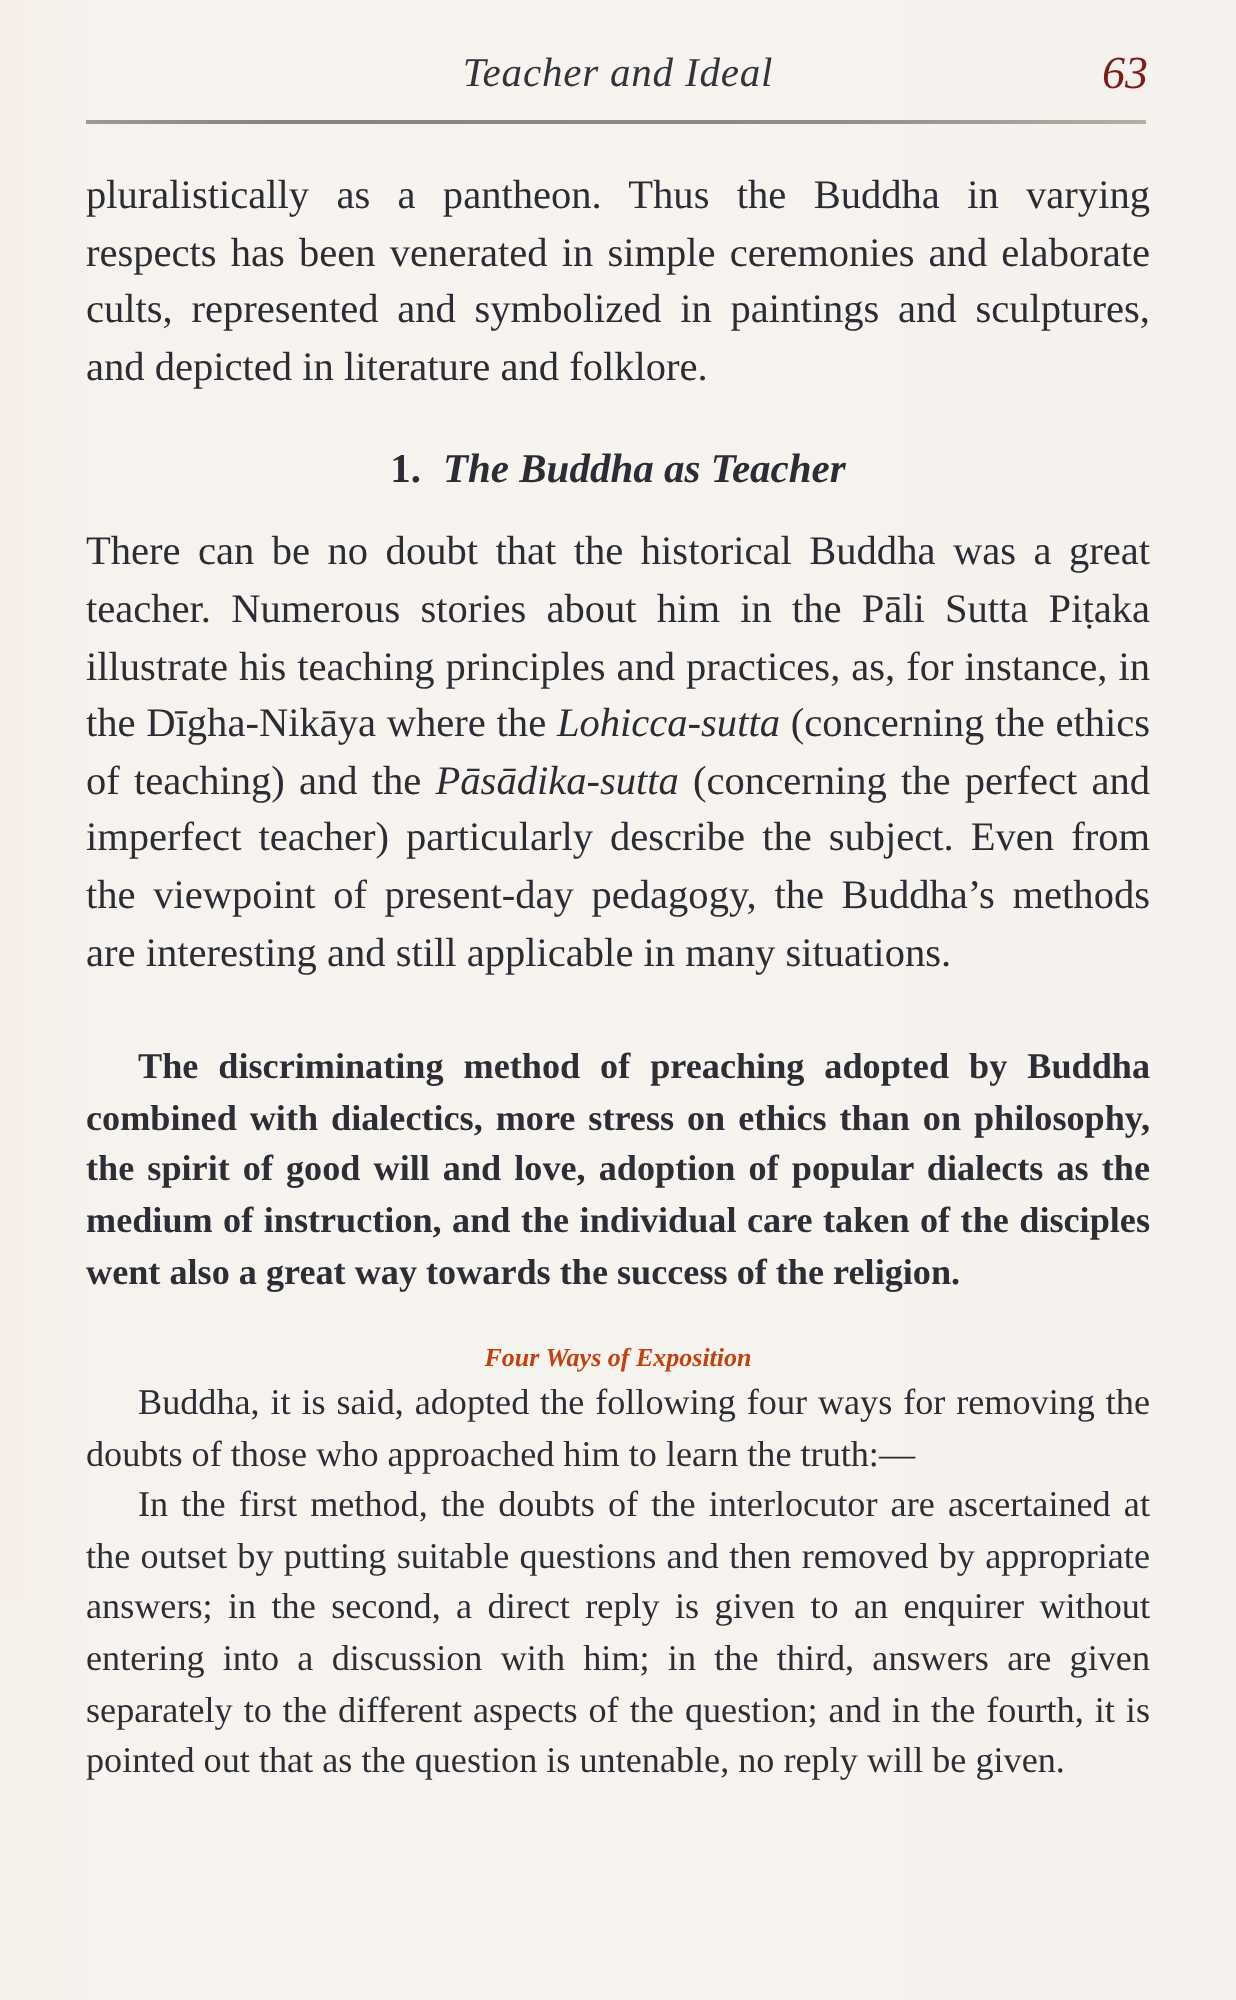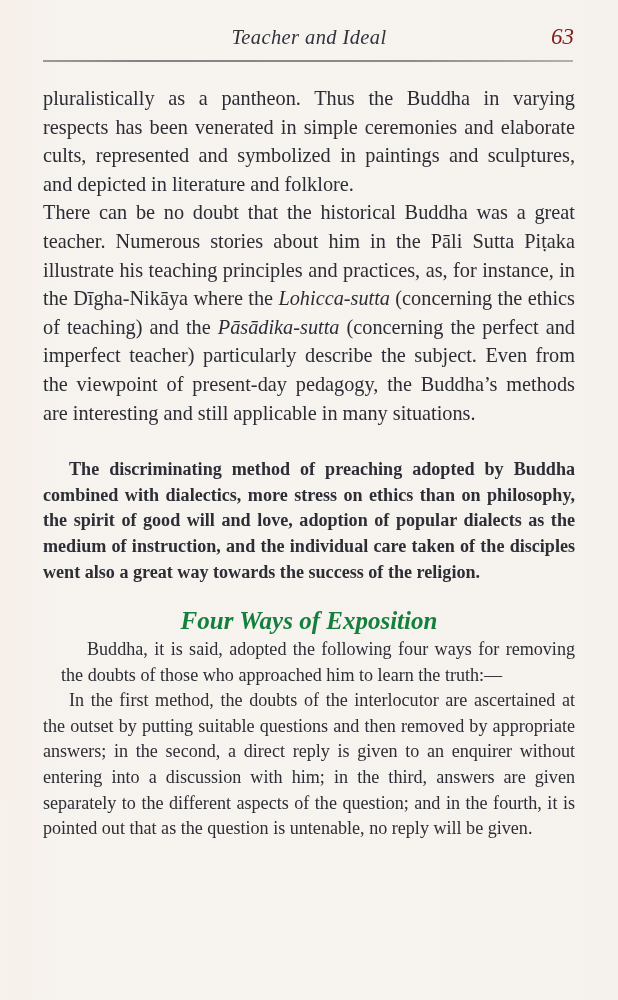--- a/index.html
+++ b/index.html
@@ -100,23 +100,23 @@
     margin: 0;
     color: #2d2d36;
   }
   .extract.spaced {
     margin-top: 30px;
   }
 
   .sub-head {
     text-align: center;
     font-style: italic;
-    font-size: 25px;
+    font-size: 13px;
     margin: 22px 0 2px 0;
-    color: #15803d;
+    color: #c2410c;
   }
 
   .tight {
     margin-top: 0;
   }
 
   
   .fade-left {
     position: absolute;
     left: 0;
@@ -137,29 +137,32 @@
 <div class="page">
 
   <div class="runhead">
     <div class="runhead-title">Teacher and Ideal</div>
     <div class="runhead-folio">63</div>
     <div class="runhead-rule"></div>
   </div>
 
   <p class="para lead" style="text-indent: 0px;">pluralistically as a pantheon. Thus the Buddha in varying respects has been venerated in simple ceremonies and elaborate cults, represented and symbolized in paintings and sculptures, and depicted in literature and folklore.</p>
 
+  <h2 class="section-head">
+    <span class="num">1.</span><span class="title">The Buddha as Teacher</span>
+  </h2>
 
   <p class="para" style="text-indent: 0px;">
     <span>There can be no doubt that the historical Buddha was a great teacher. Numerous stories about him in the Pāli Sutta Piṭaka illustrate his teaching principles and practices, as, for instance, in the Dīgha-Nikāya where the </span><i>Lohicca-sutta</i><span> (concerning the ethics of teaching) and the </span><i>Pāsādika-sutta</i><span> (concerning the perfect and imperfect teacher) particularly describe the subject. Even from the viewpoint of present-day pedagogy, the Buddha’s methods are interesting and still applicable in many situations.</span>
   </p>
 
   <p class="extract spaced" style="text-indent: 26px; font-weight: bold;">The discriminating method of preaching adopted by Buddha combined with dialectics, more stress on ethics than on philosophy, the spirit of good will and love, adoption of popular dialects as the medium of instruction, and the individual care taken of the disciples went also a great way towards the success of the religion.</p>
 
   <h3 class="sub-head">Four Ways of Exposition</h3>
 
-  <p class="extract tight" style="text-indent: 26px; margin-left: 18px;">Buddha, it is said, adopted the following four ways for removing the doubts of those who approached him to learn the truth:—</p>
+  <p class="extract tight" style="text-indent: 26px;">Buddha, it is said, adopted the following four ways for removing the doubts of those who approached him to learn the truth:—</p>
 
 
   <p class="extract tight" style="text-indent: 26px;">In the first method, the doubts of the interlocutor are ascertained at the outset by putting suitable questions and then removed by appropriate answers; in the second, a direct reply is given to an enquirer without entering into a discussion with him; in the third, answers are given separately to the different aspects of the question; and in the fourth, it is pointed out that as the question is untenable, no reply will be given.</p>
 
 </div>
 
 <div class="fade-left"></div>
 
 </body></html>

